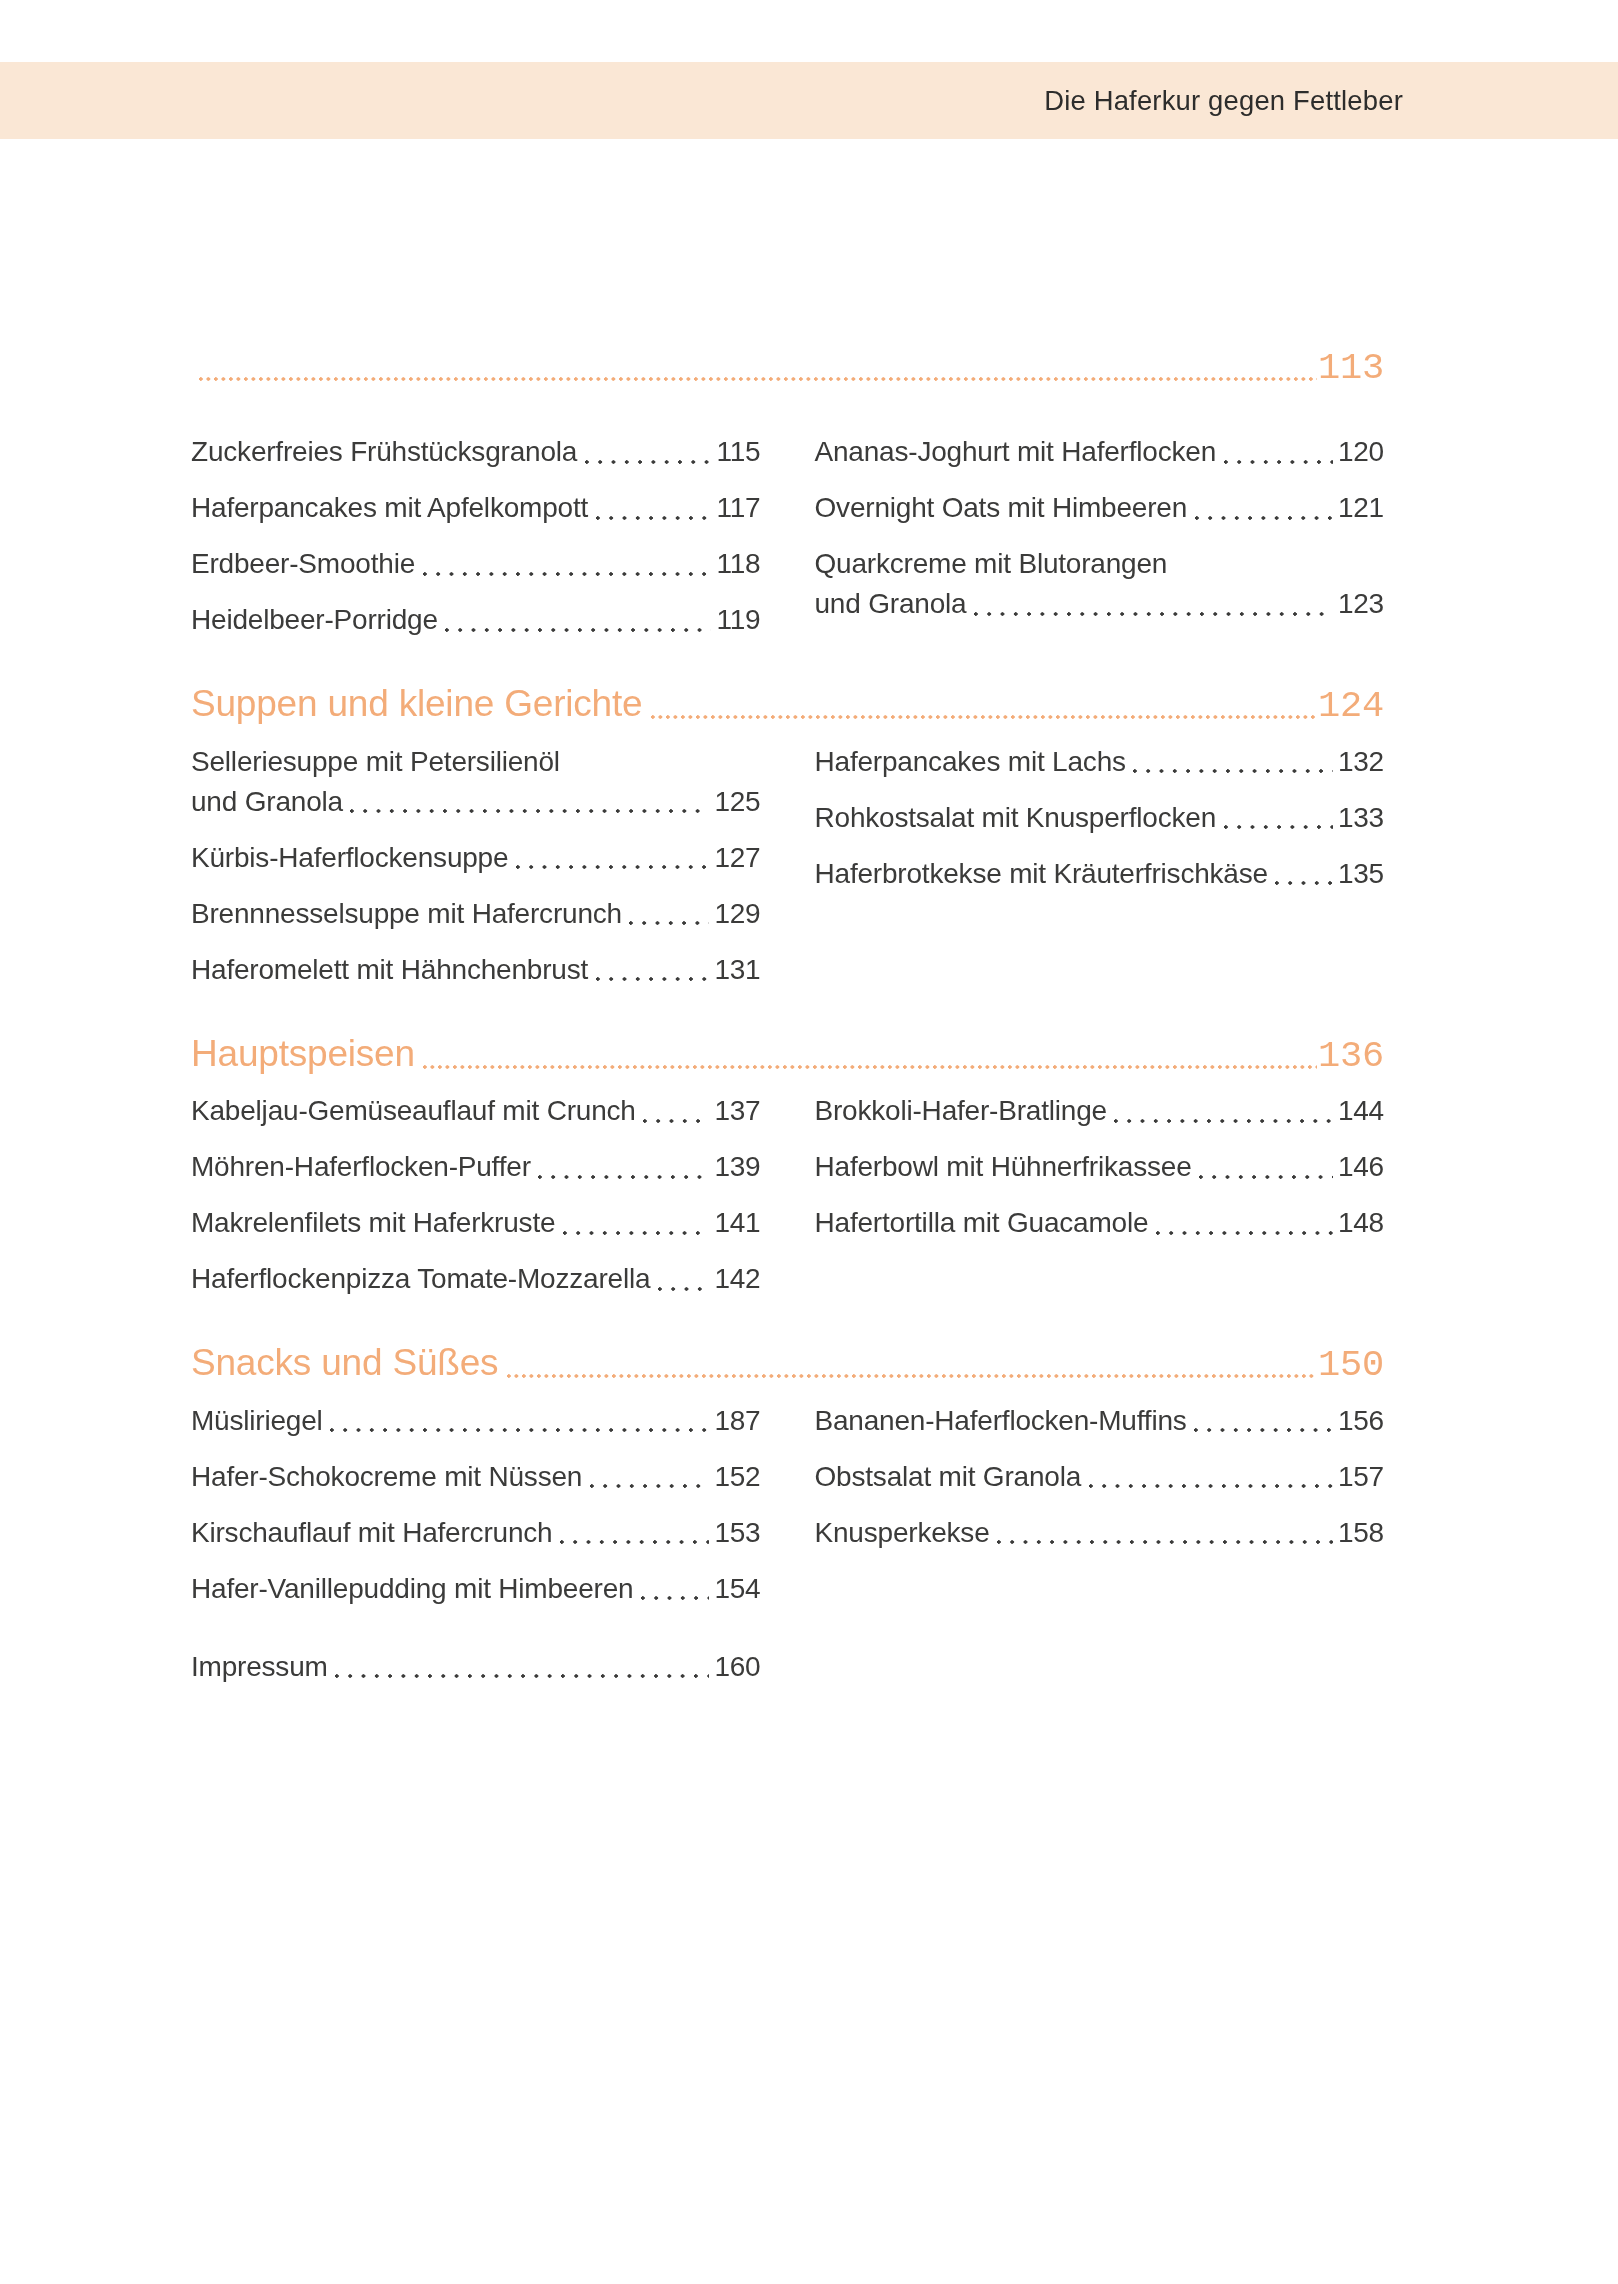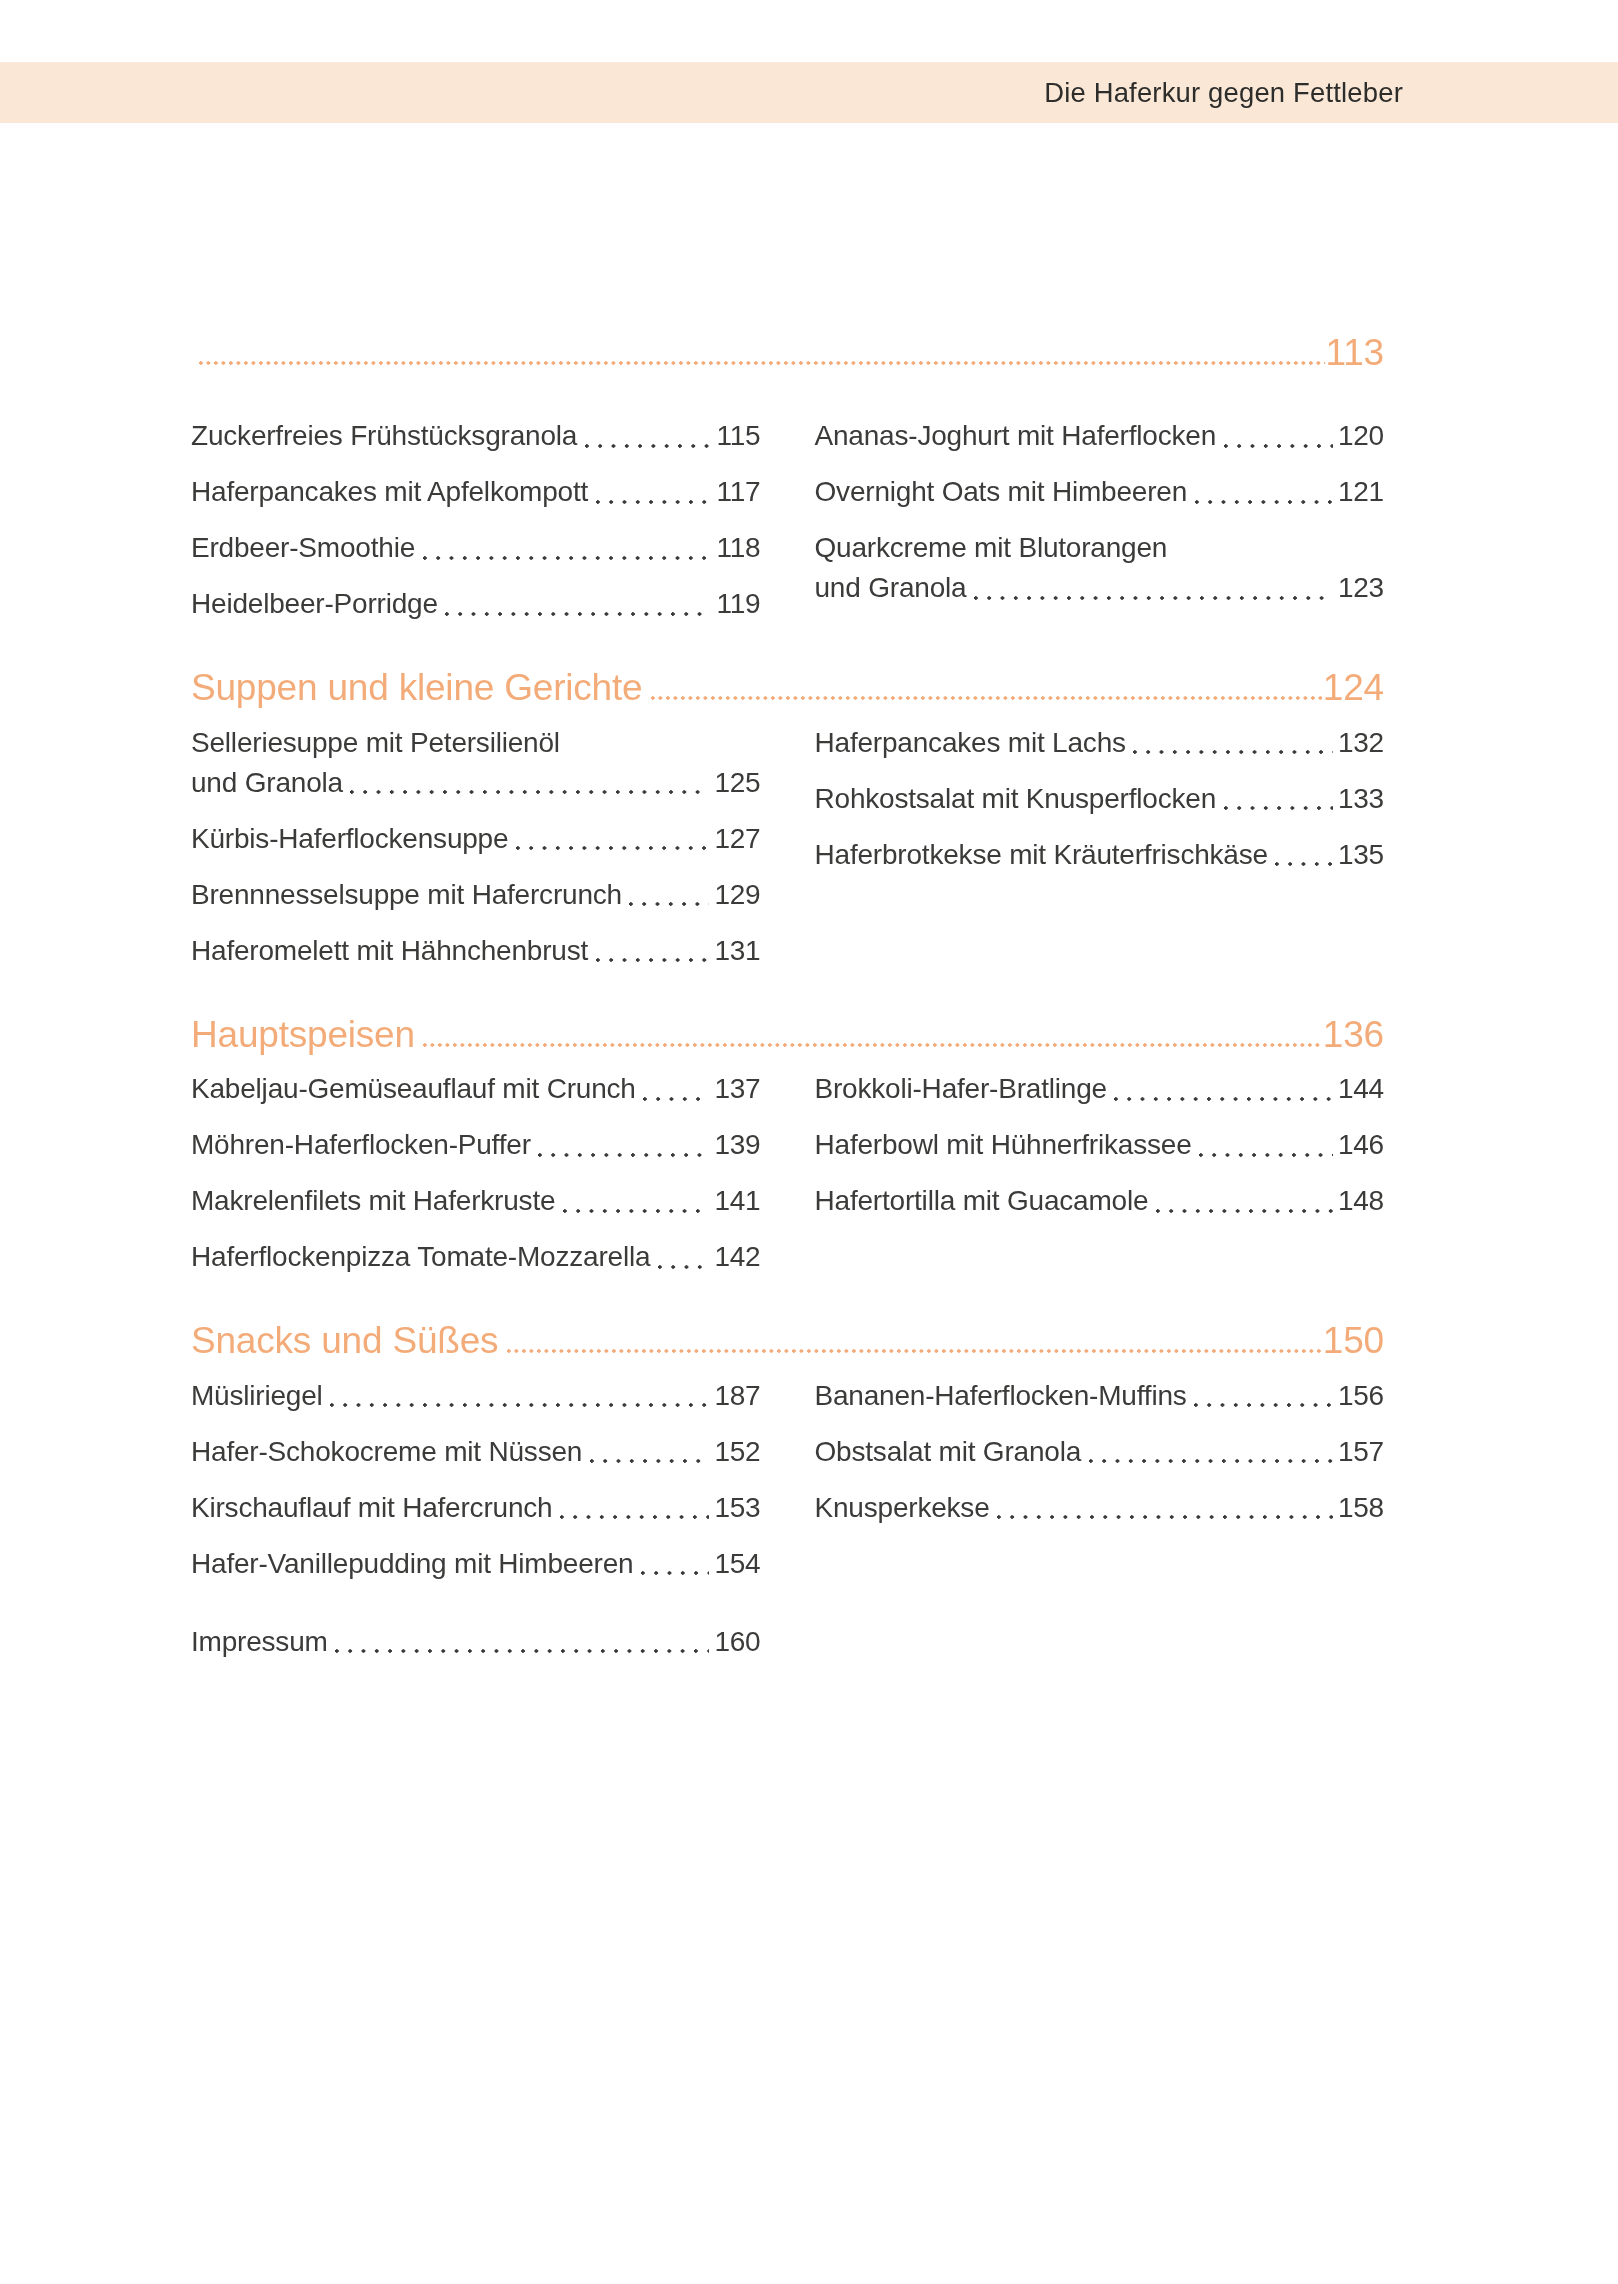--- a/index.html
+++ b/index.html
@@ -13,21 +13,21 @@
     box-sizing: border-box;
     padding-top: 62px;
     overflow: hidden;
     font-family: "Liberation Sans", sans-serif;
     color: var(--text, #3b3b3a);
     letter-spacing: -0.2px;
   }
 
   
   .header-bar {
-    height: 61px;
+    height: 77px;
     background: var(--bar, #fae7d5);
     display: flex;
     align-items: center;
     justify-content: flex-end;
     padding-right: 215px;
     box-sizing: border-box;
   }
   .header-title {
     font-size: 27.4px;
     color: #2d2d2c;
@@ -48,21 +48,21 @@
     color: var(--accent, #f3ac79);
     font-size: 37px;
     line-height: 47px;
     font-weight: 400;
   }
   .toc-heading.main {
     font-size: 37px;
     margin-top: 206px;
   }
   .toc-heading .h-label { white-space: nowrap; }
-  .h-page { white-space: nowrap; }
+  .h-page { white-space: nowrap; font-family: Liberation Mono, monospace; }
 
   
   .leader {
     flex: 1 1 auto;
     min-width: 20px;
     align-self: flex-end;
     height: 4.2px;
     background-repeat: repeat-x;
     background-position: left center;
   }

